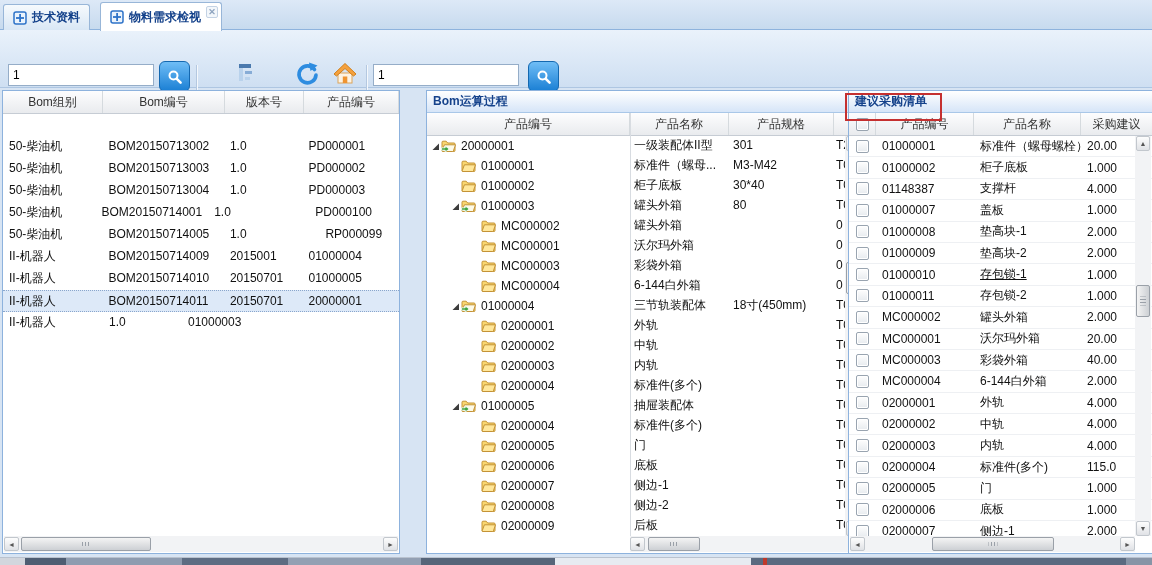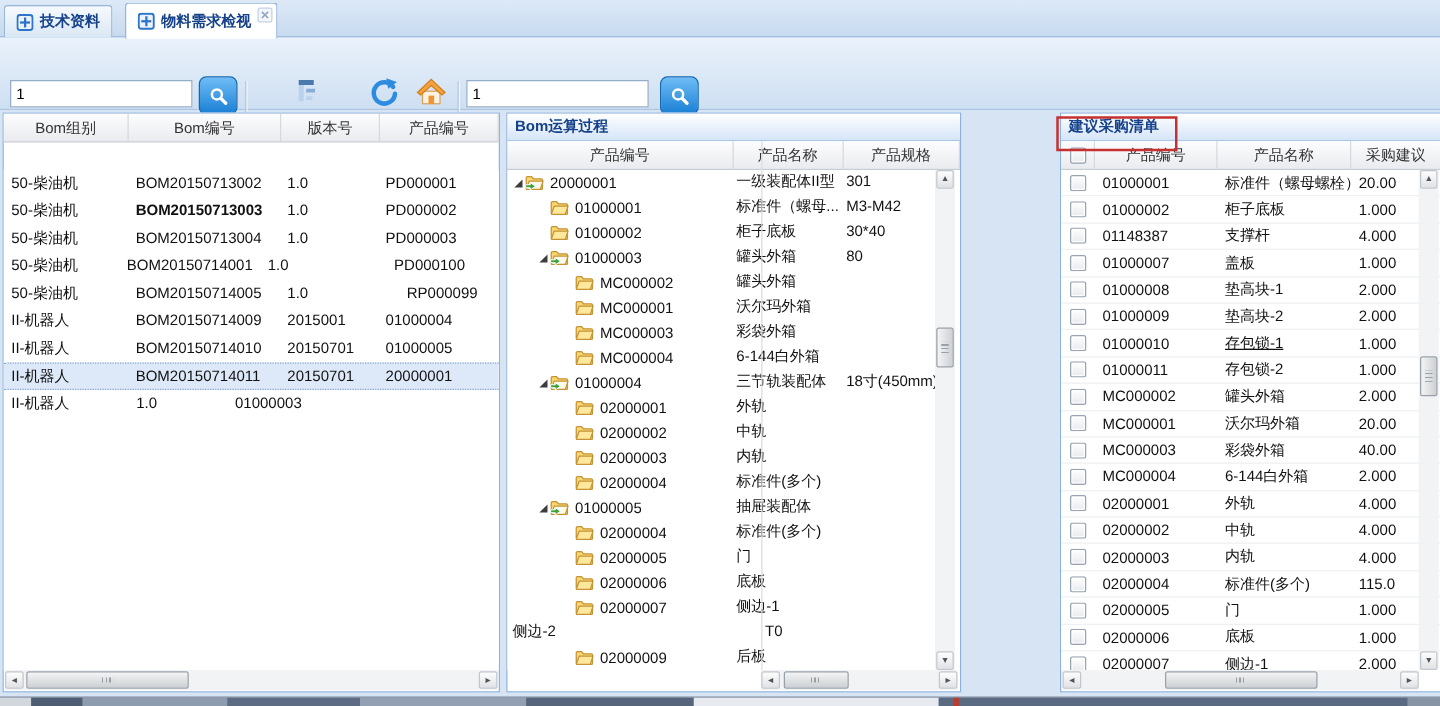--- a/index.html
+++ b/index.html
@@ -34,21 +34,21 @@
   .tb-sep { position:absolute; top:35px; height:46px; width:1px; background:#b4c8e0;
     box-shadow:1px 0 0 #f4f8fc; }
   .tb-action { position:absolute; top:31px; display:flex; flex-direction:column;
     align-items:center; gap:3px; cursor:pointer; }
   .tb-icon { width:26px; height:26px; display:block; }
   .tb-label { color:#1d1d1d; white-space:nowrap; }
 
   
   .panel { position:absolute; top:90px; height:464px; background:#fff; border:1px solid #8db2dd; }
   #panel-left  { left:2px;   width:398px; }
-  #panel-mid   { left:405px; width:364px; }
+  #panel-mid   { left:426px; width:440px; }
   #panel-right { left:848px; width:305px; }
   .p-header { height:22px; background:linear-gradient(#ffffff,#d6e5f8); border-bottom:1px solid #a9c7e8;
     color:#15428b; font-weight:bold; line-height:21px; padding-left:6px; }
   .g-header { display:flex; height:23px; background:linear-gradient(#fdfdfe,#e9ebee);
     border-bottom:1px solid #c6ccd4; }
   .g-hcell { border-right:1px solid #d5dade; text-align:center; line-height:22px; color:#333;
     overflow:hidden; white-space:nowrap; }
   .g-body { position:absolute; left:0; right:0; top:45px; bottom:17px; overflow:hidden; background:#fff; }
   .gcell { padding-left:6px; white-space:nowrap; overflow:hidden; }
 
@@ -188,21 +188,21 @@
     </div>
     <div class="g-body">
         <div class="lrow">
           <div class="gcell" style="width: 100px;">50-柴油机</div>
           <div class="gcell" style="width: 122px;">BOM20150713002</div>
           <div class="gcell" style="width: 79px;">1.0</div>
           <div class="gcell" style="width: 97px;">PD000001</div>
         </div>
         <div class="lrow">
           <div class="gcell" style="width: 100px;">50-柴油机</div>
-          <div class="gcell" style="width: 122px; font-weight: bold;">BOM20150713003</div>
+          <div class="gcell" style="width: 122px;">BOM20150713003</div>
           <div class="gcell" style="width: 79px;">1.0</div>
           <div class="gcell" style="width: 97px;">PD000002</div>
         </div>
         <div class="lrow">
           <div class="gcell" style="width: 100px;">50-柴油机</div>
           <div class="gcell" style="width: 122px;">BOM20150713004</div>
           <div class="gcell" style="width: 79px;">1.0</div>
           <div class="gcell" style="width: 97px;">PD000003</div>
         </div>
         <div class="lrow">
@@ -523,20 +523,29 @@
                 <path d="M1 10.5 V2.2 Q1 1.2 2 1.2 H5.2 L6.7 3 H13 Q14 3 14 4 V10.5 Q14 11.5 13 11.5 H2 Q1 11.5 1 10.5 Z" fill="#f9d66f" stroke="#c49336"></path>
                 <path d="M1.2 10.8 L3.4 4.8 H14.5 L12.4 10.9 Q12.2 11.5 11.5 11.5 H2 Q1.1 11.5 1.2 10.8 Z" fill="#ffe79b" stroke="#c49336"></path>
               </svg></div>
             <div class="ttext">02000007</div>
           </div>
           <div class="gcell" style="width: 99px; padding-left: 4px;">侧边-1</div>
           <div class="gcell" style="width: 105px; padding-left: 4px;"></div>
           <div class="gcell extra" style="flex: 1 1 0%;">T0</div>
         </div>
         <div class="mrow">
+          <div class="gcell tree-cell" style="width: 203px;">
+            <div class="tind" style="width: 44px;"></div>
+            <div class="texp"></div>
+            <div class="tfold"><svg width="15" height="13" viewBox="0 0 15 13">
+                <path d="M1 10.5 V2.2 Q1 1.2 2 1.2 H5.2 L6.7 3 H13 Q14 3 14 4 V10.5 Q14 11.5 13 11.5 H2 Q1 11.5 1 10.5 Z" fill="#f9d66f" stroke="#c49336"></path>
+                <path d="M1.2 10.8 L3.4 4.8 H14.5 L12.4 10.9 Q12.2 11.5 11.5 11.5 H2 Q1.1 11.5 1.2 10.8 Z" fill="#ffe79b" stroke="#c49336"></path>
+              </svg></div>
+            <div class="ttext">02000008</div>
+          </div>
           <div class="gcell" style="width: 99px; padding-left: 4px;">侧边-2</div>
           <div class="gcell" style="width: 105px; padding-left: 4px;"></div>
           <div class="gcell extra" style="flex: 1 1 0%;">T0</div>
         </div>
         <div class="mrow">
           <div class="gcell tree-cell" style="width: 203px;">
             <div class="tind" style="width: 44px;"></div>
             <div class="texp"></div>
             <div class="tfold"><svg width="15" height="13" viewBox="0 0 15 13">
                 <path d="M1 10.5 V2.2 Q1 1.2 2 1.2 H5.2 L6.7 3 H13 Q14 3 14 4 V10.5 Q14 11.5 13 11.5 H2 Q1 11.5 1 10.5 Z" fill="#f9d66f" stroke="#c49336"></path>

